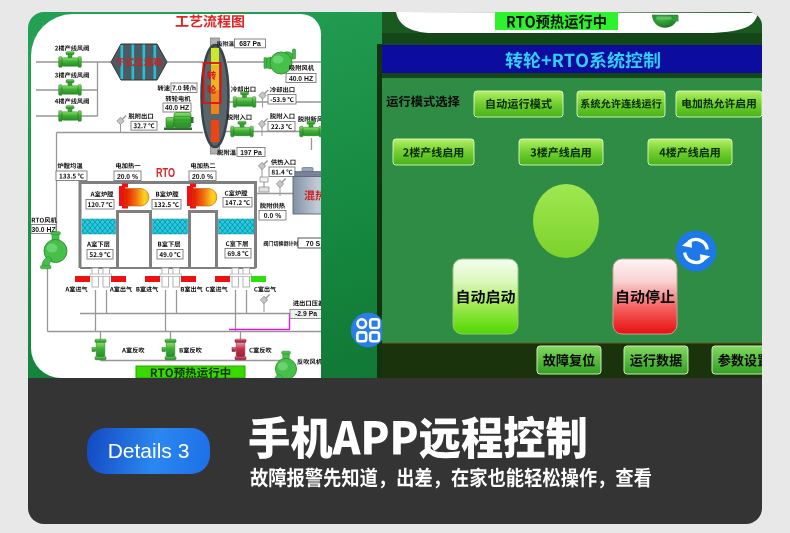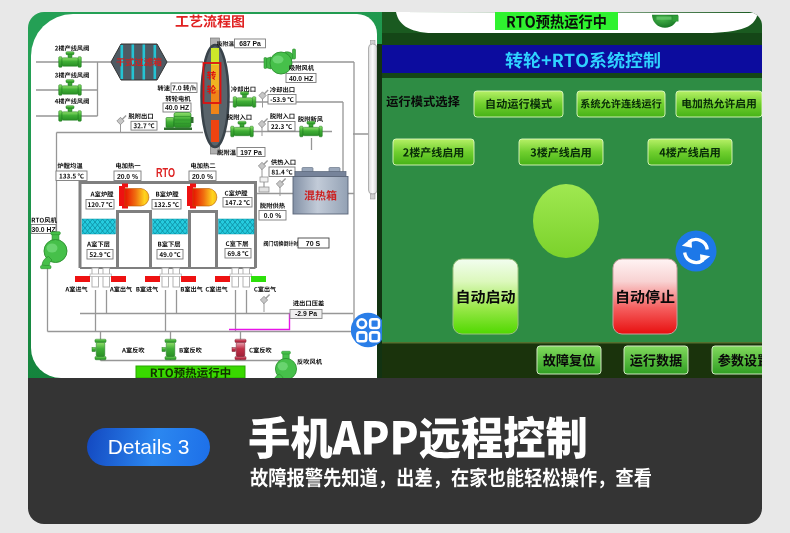--- a/index.html
+++ b/index.html
@@ -249,21 +249,21 @@
 <path id="b4" d="M51 -726C105 -682 186 -620 223 -581L320 -689C279 -724 195 -783 143 -821ZM386 -803V-676H882V-803ZM321 -580V-451H453C444 -336 419 -255 286 -204V-517H34V-384H144V-123C104 -103 61 -72 22 -35L115 98C154 42 201 -22 231 -22C252 -22 284 6 325 30C394 68 474 79 599 79C707 79 863 74 943 68C945 30 968 -41 984 -80C879 -63 703 -53 605 -53C510 -53 428 -57 366 -84C544 -159 583 -283 596 -451H648V-264C648 -145 670 -104 774 -104C793 -104 820 -104 840 -104C919 -104 953 -142 965 -283C929 -292 871 -315 846 -336C843 -244 839 -231 824 -231C819 -231 804 -231 799 -231C786 -231 784 -234 784 -265V-451H947V-580ZM286 -130V-194C315 -167 347 -119 361 -86L341 -97C318 -109 301 -121 286 -130Z"></path>
 <path id="b5" d="M591 -699H787V-587H591ZM457 -820V-466H928V-820ZM329 -847C250 -812 131 -782 21 -764C37 -734 55 -685 61 -653C96 -657 132 -663 169 -669V-574H36V-439H150C116 -352 67 -257 15 -196C37 -159 68 -98 81 -56C113 -98 142 -153 169 -214V95H310V-268C327 -238 342 -208 352 -186L432 -297H616V-235H452V-114H616V-50H392V76H973V-50H761V-114H925V-235H761V-297H951V-421H428V-307C404 -335 334 -407 310 -427V-439H406V-574H310V-699C350 -710 389 -721 425 -735Z"></path>
 <path id="b6" d="M127 -856V-687H36V-554H127V-362L22 -332L49 -192L127 -219V-74C127 -61 123 -57 111 -57C99 -57 66 -57 34 -58C51 -20 67 40 70 76C135 76 182 71 216 48C250 26 259 -10 259 -73V-266L355 -301L331 -428L259 -404V-554H334V-687H259V-856ZM528 -590C487 -539 417 -488 353 -456C372 -434 402 -390 420 -360H397V-234H575V-63H323V63H976V-63H721V-234H902V-360H867L946 -446C899 -486 804 -552 744 -595L660 -510C718 -465 799 -402 845 -360H462C530 -408 603 -478 650 -543ZM551 -830C562 -805 574 -774 583 -745H355V-556H486V-623H822V-556H959V-745H739C727 -779 708 -826 691 -861Z"></path>
 <path id="b7" d="M624 -777V-205H759V-777ZM805 -834V-69C805 -53 799 -48 783 -48C766 -48 716 -48 668 -50C686 -9 706 55 711 95C790 95 850 90 891 67C931 43 944 5 944 -68V-834ZM389 -100V-224H448V-110C448 -101 445 -99 437 -99ZM97 -839C81 -745 49 -643 10 -580C36 -571 79 -554 111 -539H32V-408H251V-353H67V16H196V-224H251V94H389V-98C404 -64 419 -13 422 22C469 23 507 21 539 1C571 -20 578 -54 578 -107V-353H389V-408H595V-539H389V-597H556V-728H389V-847H251V-728H210C218 -756 224 -784 230 -812ZM251 -539H142C150 -556 159 -576 167 -597H251Z"></path>
 </defs>
   </svg>
 
 <div class="abs" style="left:28px;top:12px;width:734px;height:370px;border-radius:16px 16px 0 0;
  background:linear-gradient(160deg,#24a055 8%,#15863e 55%,#0e6c2e 95%);"></div>
 
-<div class="abs" style="left:31px;top:14px;width:346px;height:364px;background:#fff;
+<div class="abs" style="left:31px;top:14px;width:290px;height:364px;background:#fff;
  border-radius:42px 20px 0 30px;overflow:hidden;">
 <svg width="346" height="364" viewBox="31 14 346 364" style="display:block">
 
 <g transform="translate(175.0 26.5) scale(0.014 0.014)" fill="#e02222">
         <use href="#a0" x="0"></use>
         <use href="#a1" x="1000"></use>
         <use href="#a2" x="2000"></use>
         <use href="#a3" x="3000"></use>
         <use href="#a4" x="4000"></use>
       </g>
@@ -985,21 +985,21 @@
         <use href="#a101" x="1000"></use>
         <use href="#a104" x="2000"></use>
         <use href="#a105" x="3000"></use>
       </g>
 </svg>
 </div>
 
 <div class="abs" style="left:28px;top:378px;width:734px;height:146px;background:#343434;
  border-radius:0 0 16px 16px;"></div>
 
-<div class="abs" style="left:87px;top:428px;width:123px;height:38px;border-radius:19px;
+<div class="abs" style="left:87px;top:428px;width:123px;height:46px;border-radius:19px;
  background:linear-gradient(100deg,#1348c0,#2b87f0 55%,#1d6fe8);color:#fff;font-size:21px;
  display:flex;align-items:center;justify-content:center;box-sizing:border-box;">Details&nbsp;3</div>
 
 <svg class="abs" style="left:245px;top:414px" width="420" height="52" viewBox="0 0 420 52">
 <g transform="translate(3 40.6) scale(0.0423 0.045)" fill="#ffffff">
       <use href="#b0" x="0"></use>
       <use href="#b1" x="1000"></use>
       <use href="#b2" x="2000"></use>
       <use href="#b3" x="2660"></use>
       <use href="#b3" x="3347"></use>

